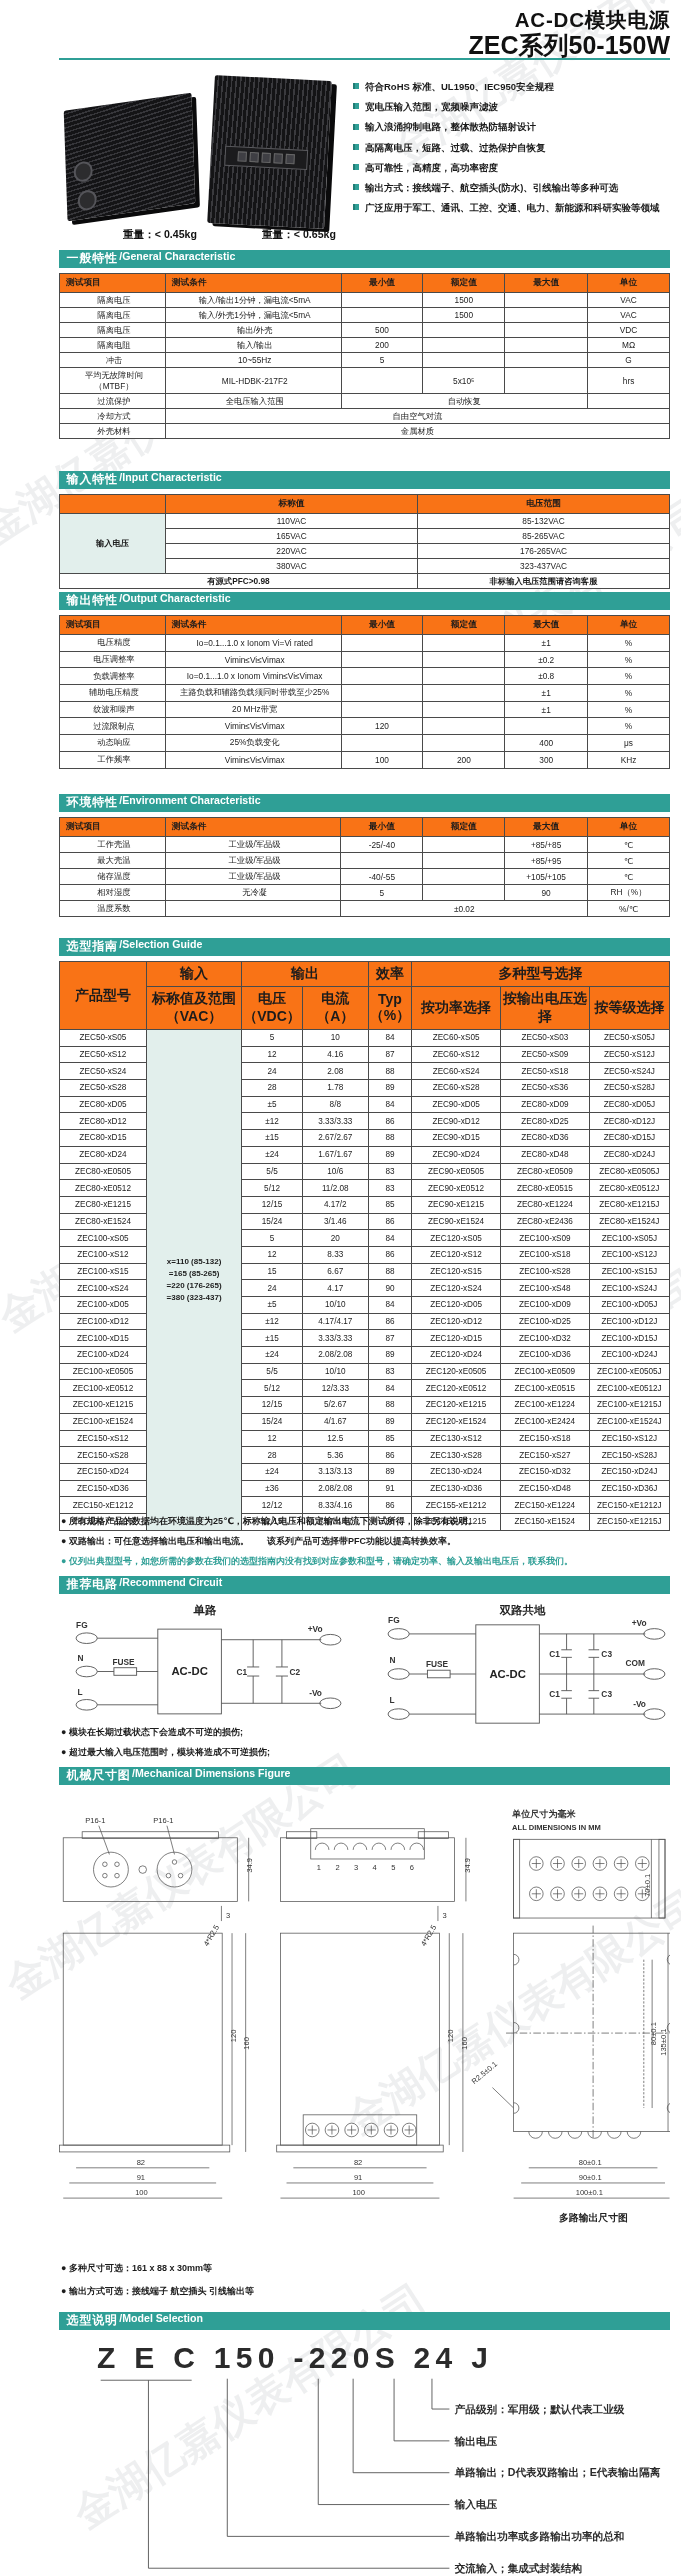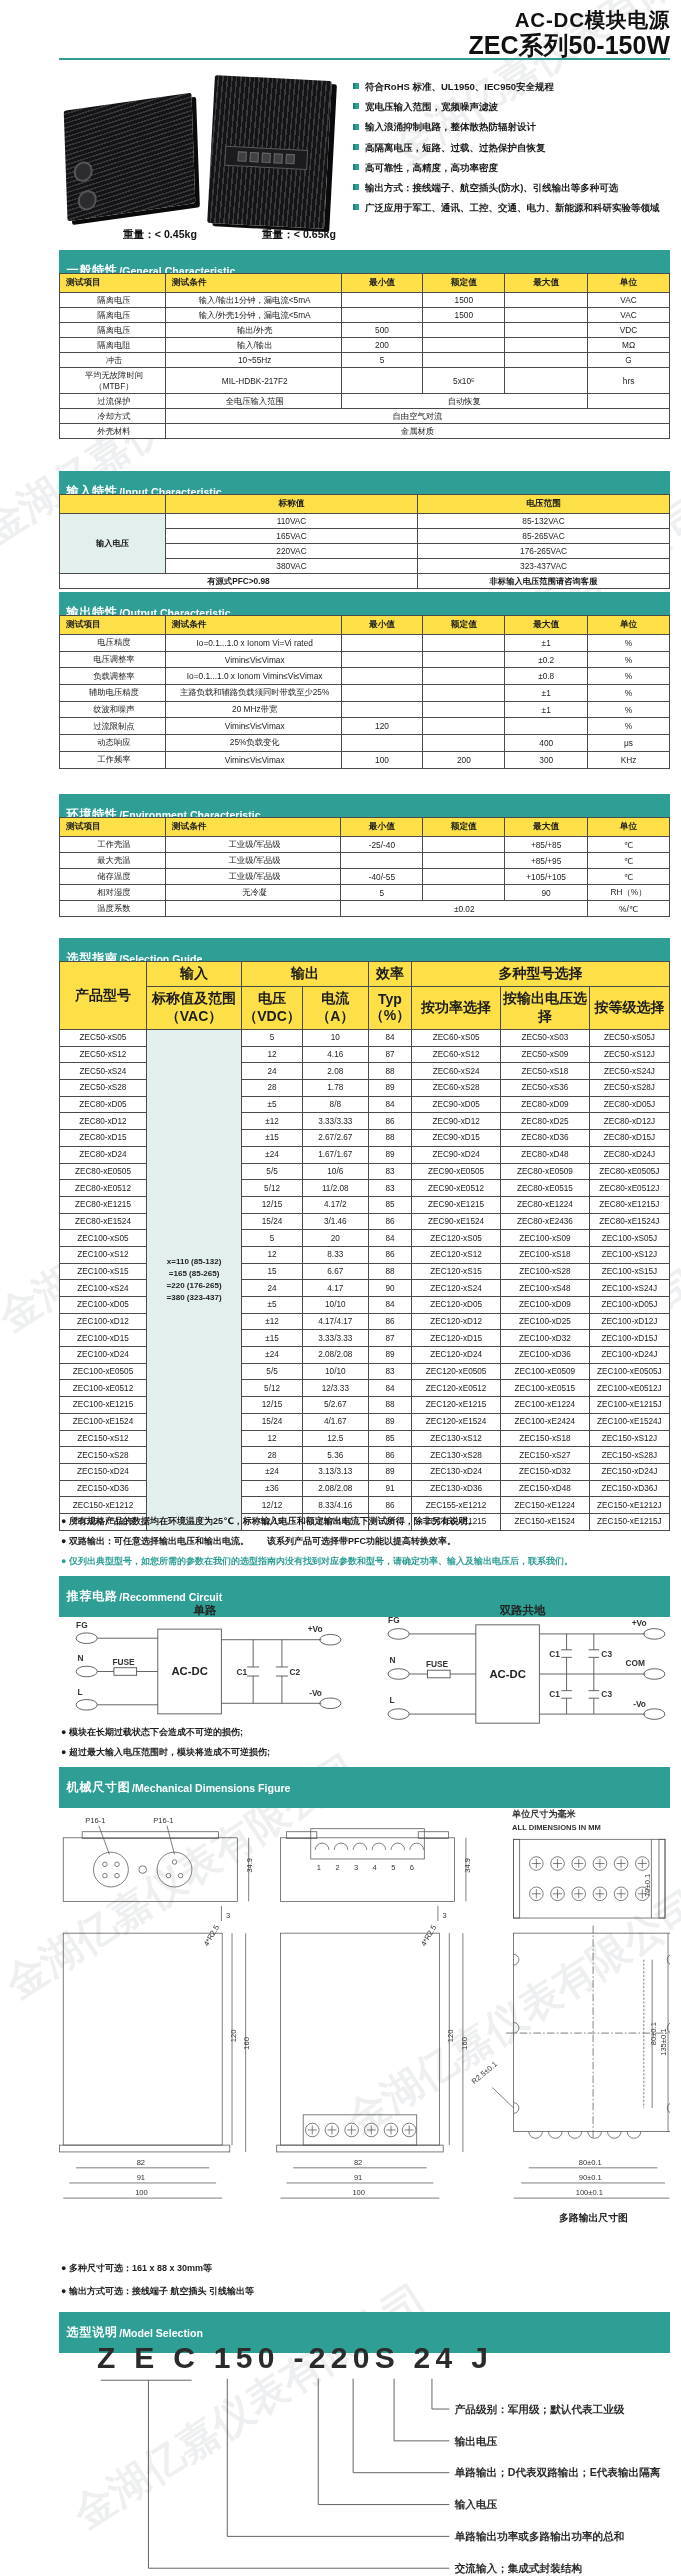--- a/index.html
+++ b/index.html
@@ -18,27 +18,27 @@
   .module-flat{left:6px;top:30px;width:129px;height:110px;background:repeating-linear-gradient(170deg,#141416 0 3px,#36363a 3px 4.5px);transform:rotate(-8deg) skewX(-6deg);box-shadow:4.5px 4.5px 0 #0a0a0b}
   .module-upright{left:152px;top:6px;width:117px;height:148px;background:repeating-linear-gradient(92deg,#141416 0 3px,#3a3a3e 3px 4.5px);transform:rotate(3deg);box-shadow:5.3px 3px 0 #0a0a0b}
   .connector{position:absolute;width:19.7px;height:19.7px;border-radius:50%;background:#2c2c2e;border:2.3px solid #55555a}
   .term-strip{position:absolute;left:13.6px;top:70px;width:83px;height:19.7px;background:#1b1b1d;border:0.8px solid #5a5a5e;display:flex;gap:3px;align-items:center;justify-content:center}
   .term-strip i{width:9px;height:10.6px;background:#3f3f44;border:0.8px solid #666}
   .weight{position:absolute;top:156px;font-size:10.6px;font-weight:bold;color:#111}
   .features{position:absolute;left:294px;top:9px;width:317px;list-style:none}
   .features li{display:flex;align-items:flex-start;margin-bottom:8.3px;font-size:9.5px;font-weight:bold;color:#1a1a1a;line-height:1.25}
   .features .sq{flex:0 0 6px;width:6px;height:6px;margin:2.3px 6px 0 0;background:#2f9f96;border-left:2.3px solid #217c75}
   
-  .sec-bar{left:59px;width:611px;height:41px;background:#2f9f96;color:#fff;display:flex;align-items:center;padding-left:7.6px}
+  .sec-bar{left:59px;width:611px;height:18px;background:#2f9f96;color:#fff;display:flex;padding-left:7.6px}
   .sec-bar .cn{font-size:12px;font-weight:bold;letter-spacing:0.8px}
   .sec-bar .en{font-size:10.6px;font-weight:bold;margin-left:1.5px}
   
   table.tbl{position:absolute;left:59px;width:611px;border-collapse:collapse;z-index:1;background:#fff}
   .tbl th,.tbl td{border:0.8px solid #4a4a4a;font-size:8.3px;text-align:center;padding:1.5px 3px;color:#1c1c1c}
-  .tbl th{background:#fde047;font-weight:bold;font-size:8.7px;padding:3px 1px}
+  .tbl th{background:#f97316;font-weight:bold;font-size:8.7px;padding:3px 1px}
   .tbl td{height:15px}
   .tbl td.lbl,.tbl td.cond{text-align:center;font-weight:normal;padding-left:6px}
   .tbl td.side{background:#e2efec;font-weight:bold}
   .tbl td.range{background:#e2efec;font-weight:600;white-space:pre-line;font-size:8px;line-height:1.5;text-align:center}
   .out td{height:16.7px}
   .env td{height:16px}
   .sel td{height:16.7px;font-size:8.2px}
   .sel th{font-size:14px}
   
   .note{left:61px;width:606px;font-size:9px;font-weight:bold;color:#1c1c1c}

